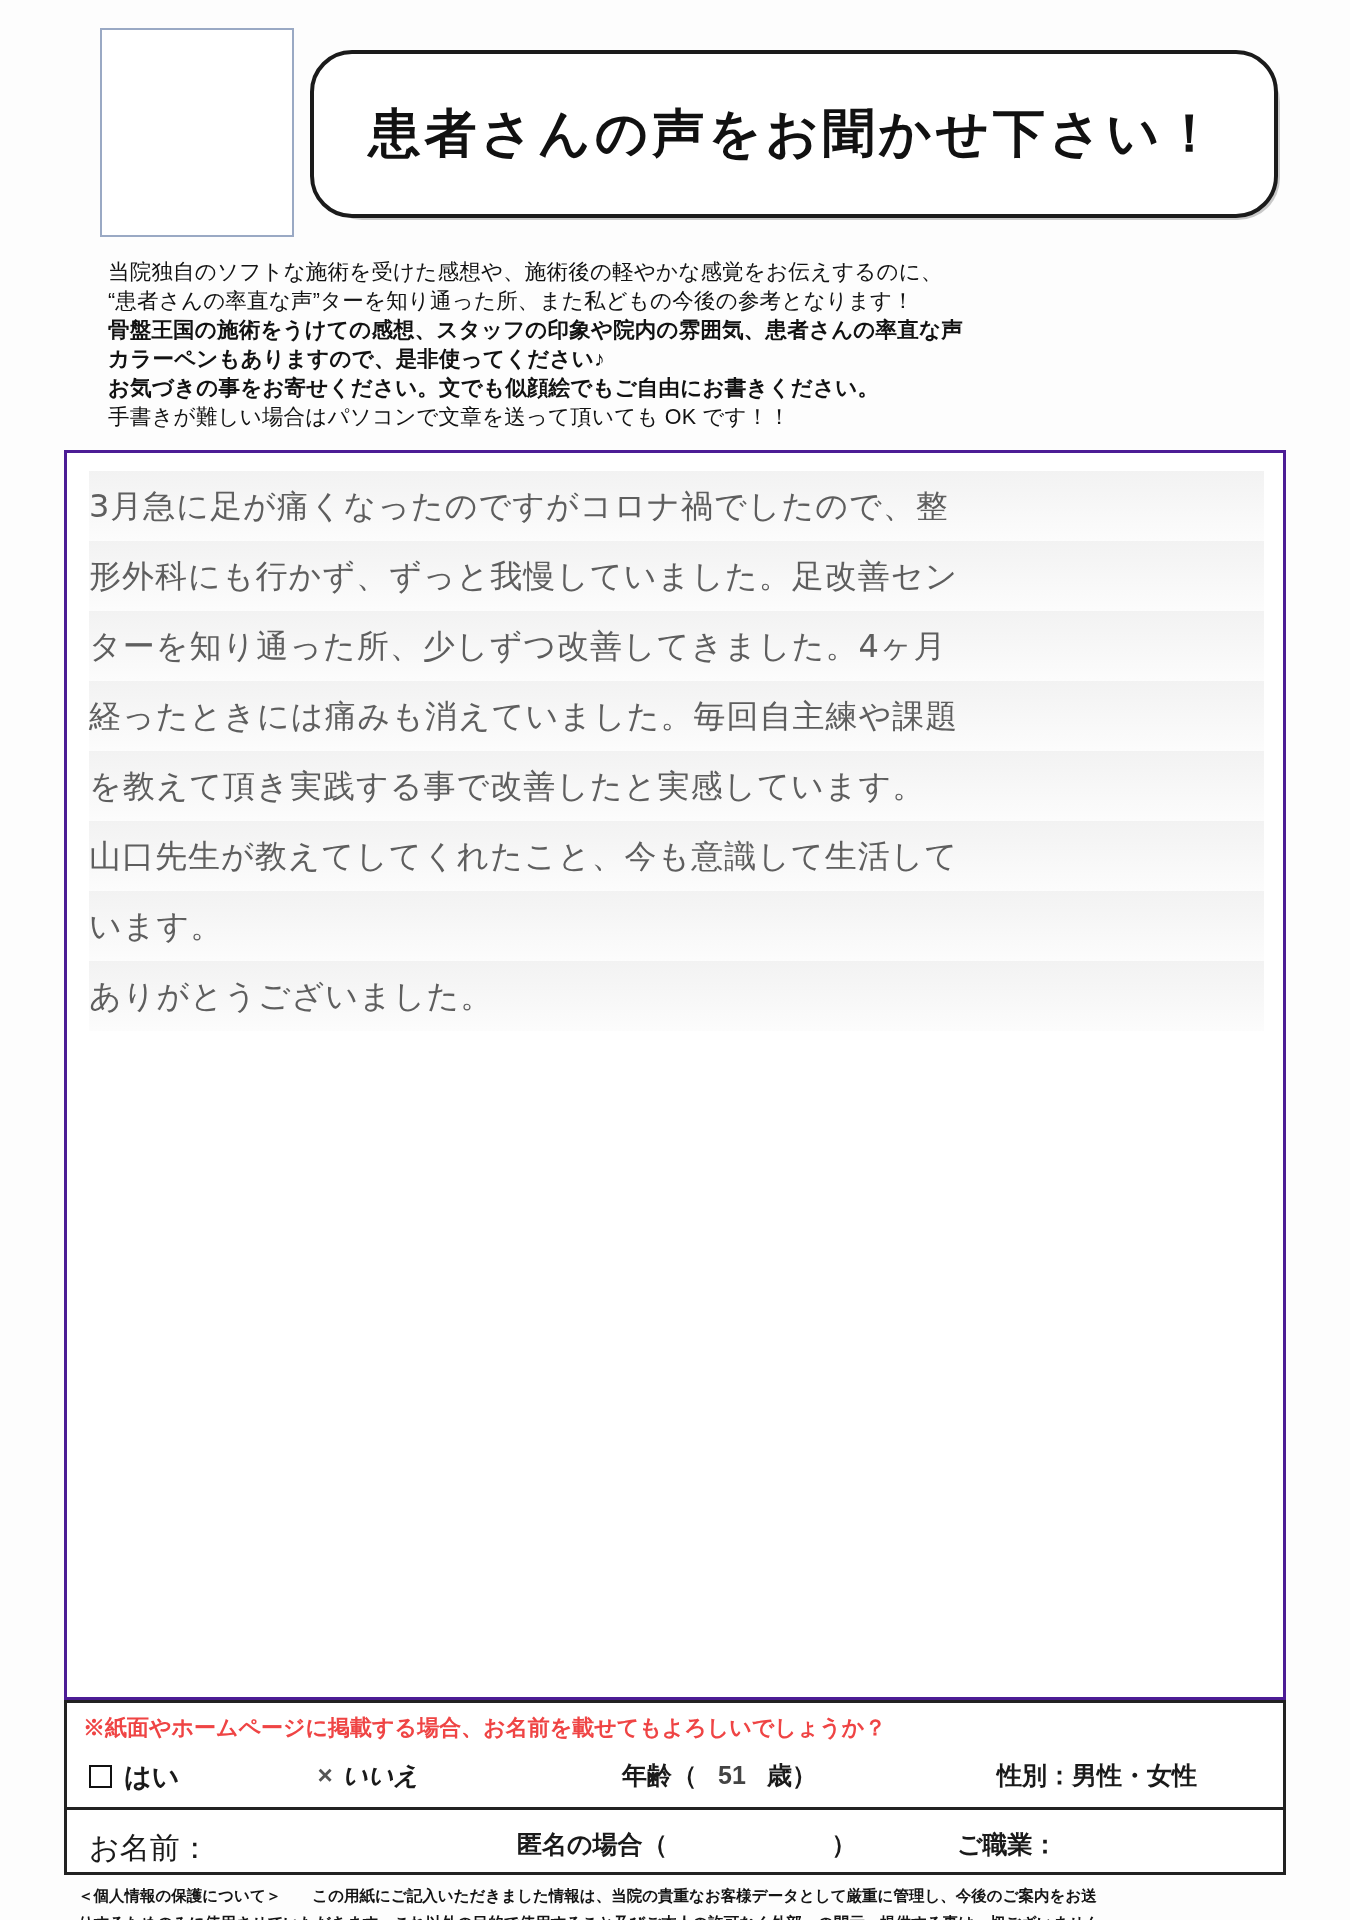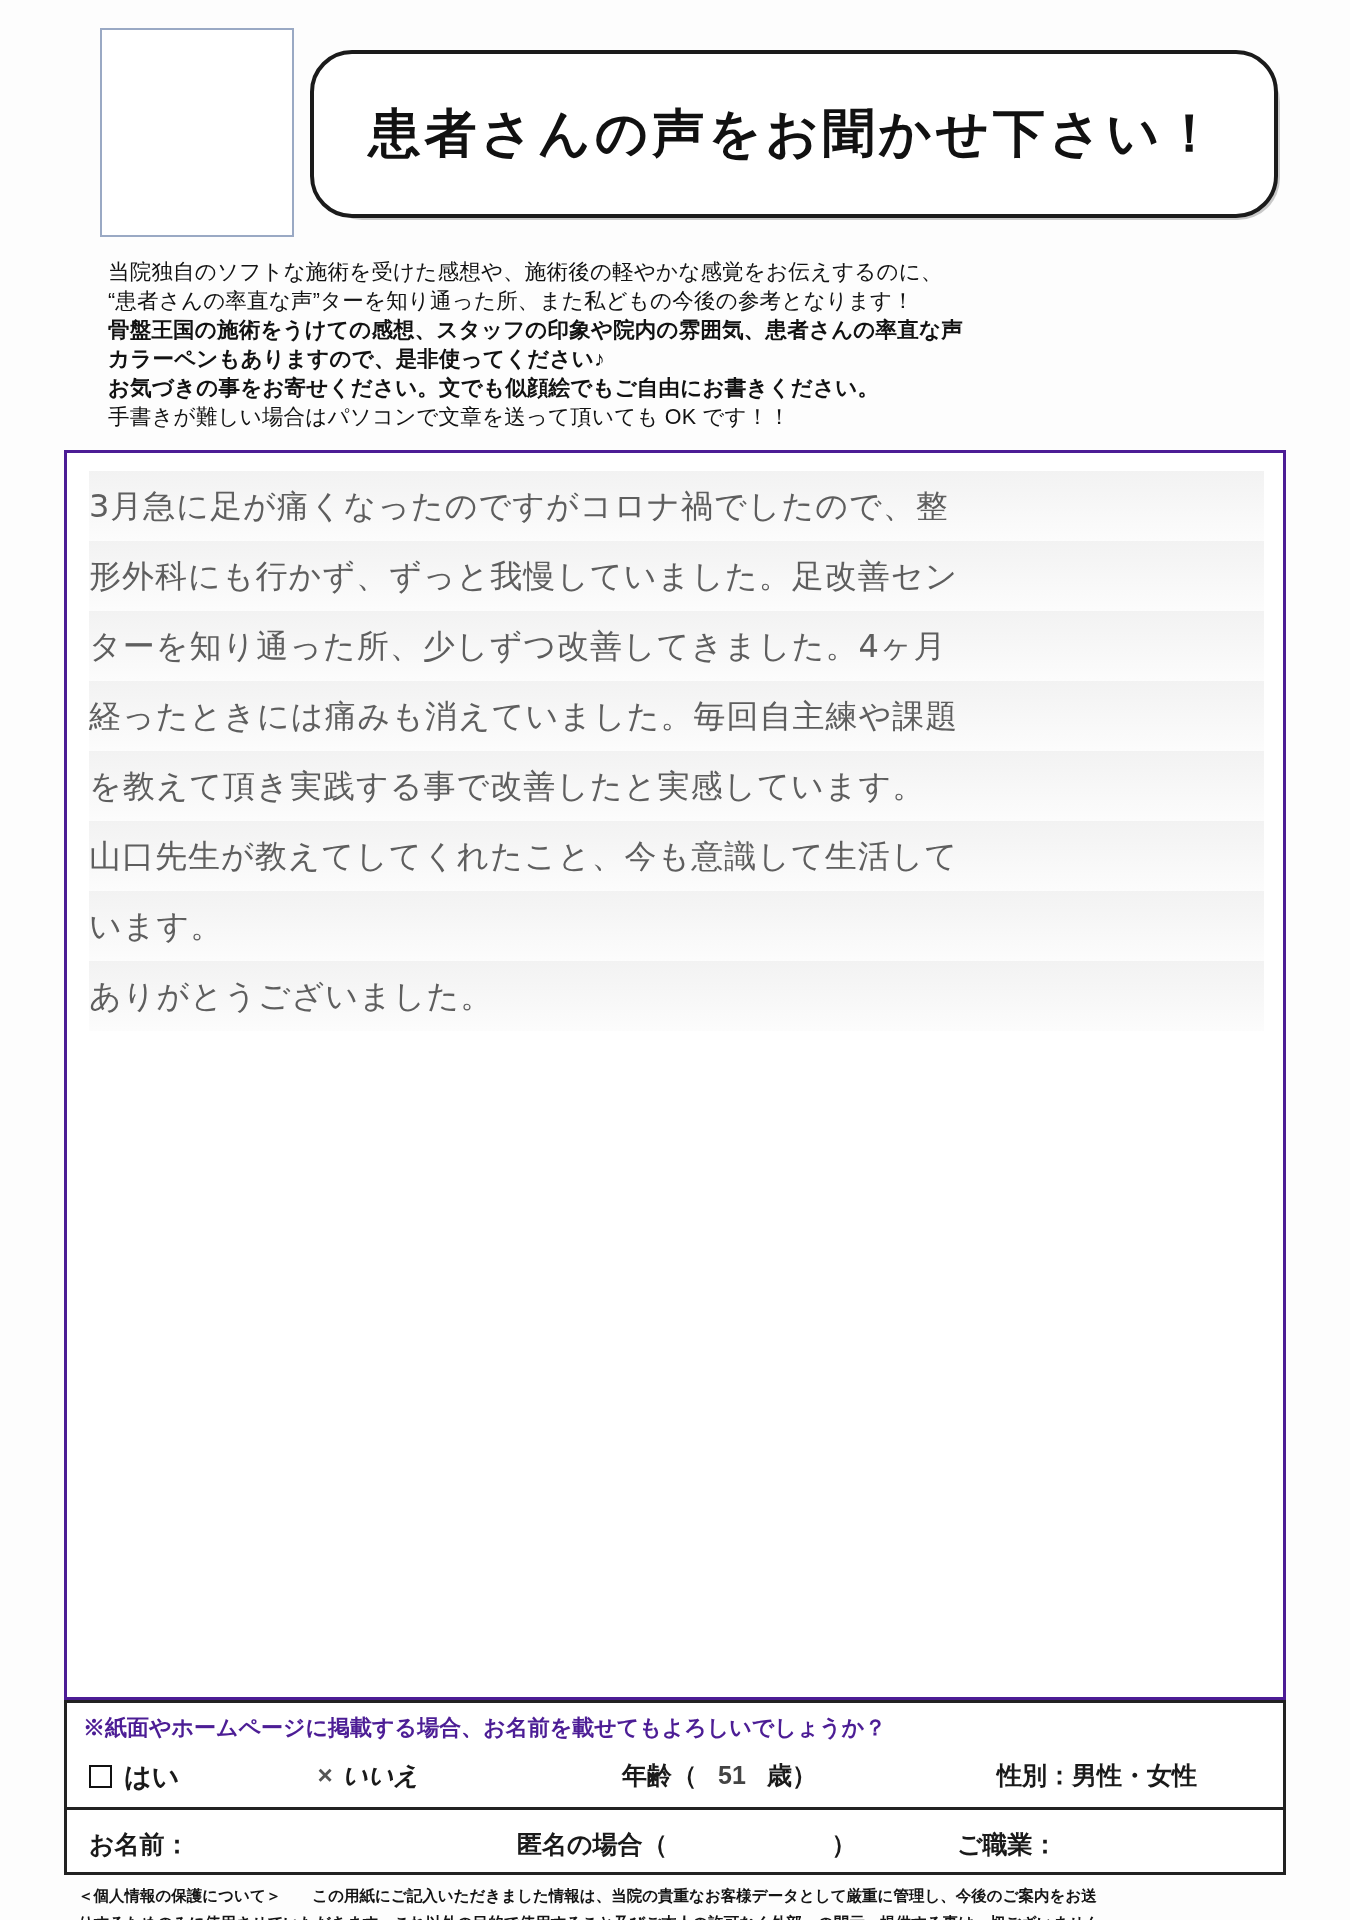--- a/index.html
+++ b/index.html
@@ -133,21 +133,21 @@
     box-sizing: border-box;
     background: #fff;
   }
   .form-q {
     position: absolute;
     left: 16px;
     top: 10px;
     font-size: 22px;
     font-weight: bold;
     white-space: nowrap;
-    color: #4c1d95;
+    color: #ef4444;
   }
   .opt-yes {
     position: absolute;
     left: 22px;
     top: 56px;
     font-size: 27px;
     font-weight: bold;
     white-space: nowrap;
   }
   .checkbox {
@@ -201,22 +201,22 @@
     width: 1222px;
     height: 68px;
     border: 3px solid #222222;
     box-sizing: border-box;
     background: #fff;
   }
   .name-label {
     position: absolute;
     left: 22px;
     top: 18px;
-    font-size: 25px;
-    font-weight: bold;
+    font-size: 30px;
+    font-weight: normal;
     white-space: nowrap;
   }
   .anon-label {
     position: absolute;
     left: 450px;
     top: 18px;
     font-size: 25px;
     font-weight: bold;
     white-space: nowrap;
   }

